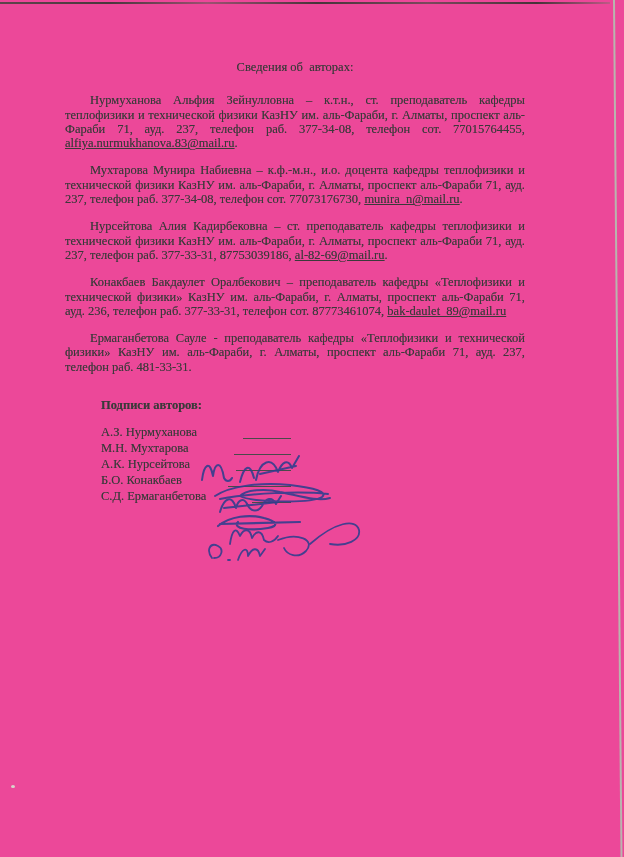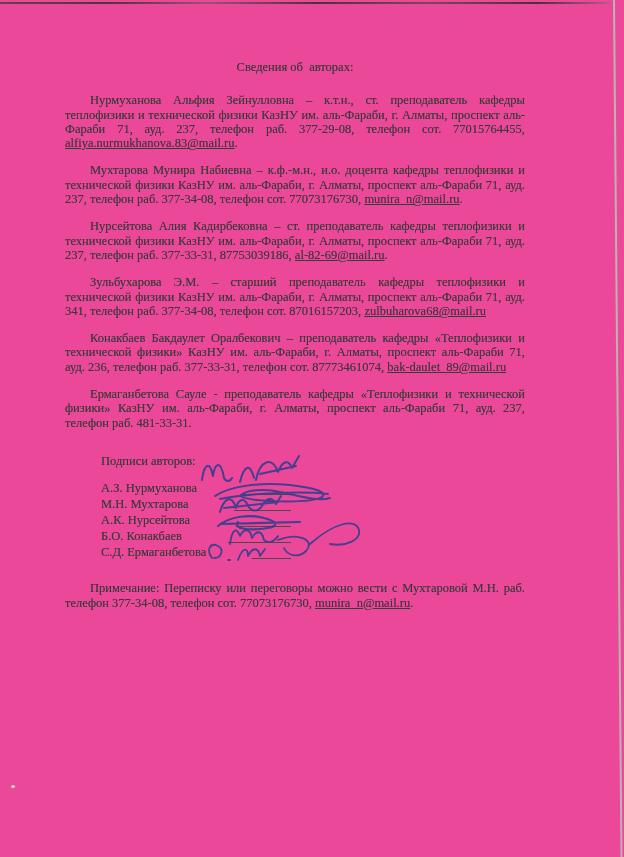--- a/index.html
+++ b/index.html
@@ -48,21 +48,21 @@
     margin: 0 0 19px 0;
     white-space: pre-wrap;
   }
   .para {
     margin: 0 0 13px 0;
     text-align: justify;
     text-indent: 25px;
   }
   .u { text-decoration: underline; }
   .sig-section { margin-top: 24px; margin-left: 36px; }
-  .sig-label { margin: 0 0 11px 0; }
+  .sig-label { margin: 0 0 11px 0; font-weight: bold; }
   .sig-row {
     display: flex; align-items: flex-end;
     width: 190px; height: 16px; gap: 44px;
   }
   .sig-name { white-space: nowrap; }
   .sig-line {
     flex: 1; height: 13px;
     border-bottom: 1px solid #4a4a4a;
     margin-left: 2px;
   }
@@ -87,24 +87,23 @@
 
 <div class="page">
   <div class="scan-top-edge"></div>
   <div class="scan-right-edge"></div>
   <div class="scan-speck"></div>
 
   <div class="content">
     <p class="doc-title">Сведения об  авторах:</p>
 
     <div>
-        <p class="para"><span>Нурмуханова Альфия Зейнулловна – к.т.н., ст. преподаватель кафедры теплофизики и технической  физики КазНУ им. аль-Фараби, г. Алматы, проспект аль-Фараби 71,  ауд. 237, телефон раб. 377-29-08, телефон сот. 77015764455, </span><span class="u">alfiya.nurmukhanova.83@mail.ru</span><span>.</span></p>
+        <p class="para"><span>Нурмуханова Альфия Зейнулловна – к.т.н., ст. преподаватель кафедры теплофизики и технической  физики КазНУ им. аль-Фараби, г. Алматы, проспект аль-Фараби 71,  ауд. 237, телефон раб. 377-34-08, телефон сот. 77015764455, </span><span class="u">alfiya.nurmukhanova.83@mail.ru</span><span>.</span></p>
         <p class="para"><span>Мухтарова Мунира Набиевна – к.ф.-м.н., и.о. доцента кафедры теплофизики и технической  физики КазНУ им. аль-Фараби, г. Алматы, проспект аль-Фараби 71,  ауд. 237, телефон раб. 377-34-08, телефон сот. 77073176730, </span><span class="u">munira_n@mail.ru</span><span>.</span></p>
         <p class="para"><span>Нурсейтова Алия Кадирбековна – ст. преподаватель кафедры теплофизики и технической  физики КазНУ им. аль-Фараби, г. Алматы, проспект аль-Фараби 71,  ауд. 237, телефон раб. 377-33-31, 87753039186, </span><span class="u">al-82-69@mail.ru</span><span>.</span></p>
-        <p class="para"><span>Зульбухарова Э.М. – старший преподаватель кафедры теплофизики и технической физики КазНУ им. аль-Фараби, г. Алматы, проспект аль-Фараби 71,  ауд. 341, телефон раб. 377-34-08, телефон сот. 87016157203, </span><span class="u">zulbuharova68@mail.ru</span></p>
         <p class="para"><span>Конакбаев Бакдаулет Оралбекович – преподаватель кафедры «Теплофизики и технической  физики» КазНУ им. аль-Фараби, г. Алматы, проспект аль-Фараби 71, ауд. 236, телефон раб. 377-33-31, телефон сот. 87773461074, </span><span class="u">bak-daulet_89@mail.ru</span></p>
         <p class="para"><span>Ермаганбетова Сауле - преподаватель кафедры «Теплофизики и технической физики» КазНУ им. аль-Фараби, г. Алматы, проспект аль-Фараби 71, ауд. 237, телефон раб. 481-33-31.</span></p>
       </div>
 
     <div class="sig-section">
       <p class="sig-label">Подписи авторов:</p>
       <div>
           <div class="sig-row">
             <span class="sig-name">А.З. Нурмуханова</span>
             <span class="sig-line"></span>
@@ -121,23 +120,20 @@
             <span class="sig-name">Б.О. Конакбаев</span>
             <span class="sig-line"></span>
           </div>
           <div class="sig-row">
             <span class="sig-name">С.Д. Ермаганбетова</span>
             <span class="sig-line"></span>
           </div>
         </div>
     </div>
 
-    <p class="note-para">
-      <span>Примечание: Переписку или переговоры можно вести с Мухтаровой М.Н. раб. телефон  377-34-08, телефон сот. 77073176730, </span><span class="u">munira_n@mail.ru</span><span>.</span>
-    </p>
   </div>
 
   <svg class="ink-overlay" viewBox="0 0 220 120">
     <g stroke="#2e3e8e" opacity="0.88">
       <path stroke-width="2" d="M42,28 C44,12 50,8 53,24 C55,10 61,8 64,26 C66,30 70,30 72,26 M80,30 C84,14 90,10 94,26 M96,28 C100,8 112,4 118,20 C122,10 128,6 132,16 L139,4 M100,22 L136,14"></path>
       <path stroke-width="2" d="M55,44 C70,34 100,30 130,33 C155,36 168,40 162,45 C150,52 90,50 80,44 C85,38 105,36 120,40 C140,44 158,50 170,46 M60,47 C90,41 140,39 168,42"></path>
       <path stroke-width="2" d="M60,60 C64,46 72,42 76,56 C78,48 84,44 88,54 C92,60 98,60 102,54 C106,46 112,44 116,52 L121,44 M64,56 L118,50"></path>
       <path stroke-width="2.2" d="M58,74 C70,64 90,62 104,66 C116,69 120,74 108,76 C90,79 72,77 78,70 M60,72 L140,70"></path>
       <path stroke-width="1.8" d="M150,92 C175,70 196,66 199,78 C201,88 186,95 170,92"></path>
       <path stroke-width="1.8" d="M70,92 C72,78 76,74 80,84 C84,76 90,76 92,86 C96,78 102,78 104,88 C108,92 114,90 118,84 M118,88 C138,80 156,88 146,99 C138,107 127,103 124,96"></path>

